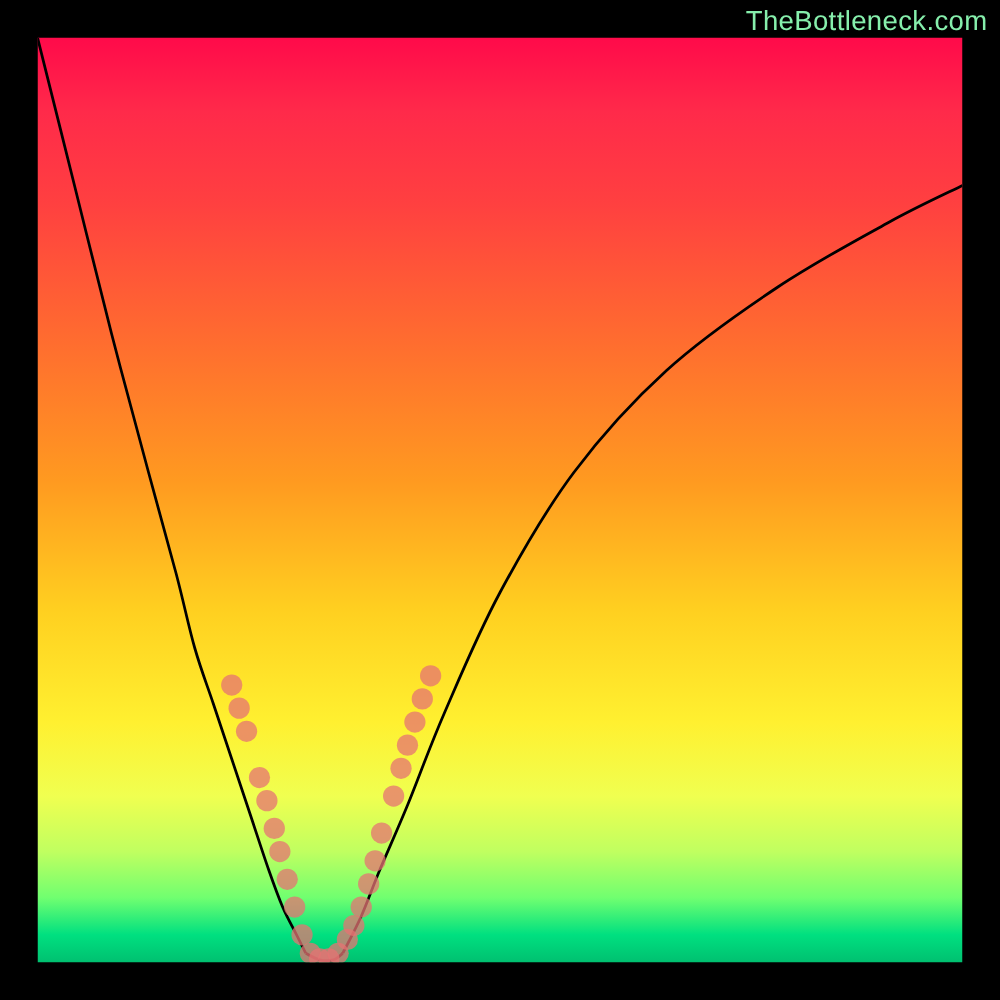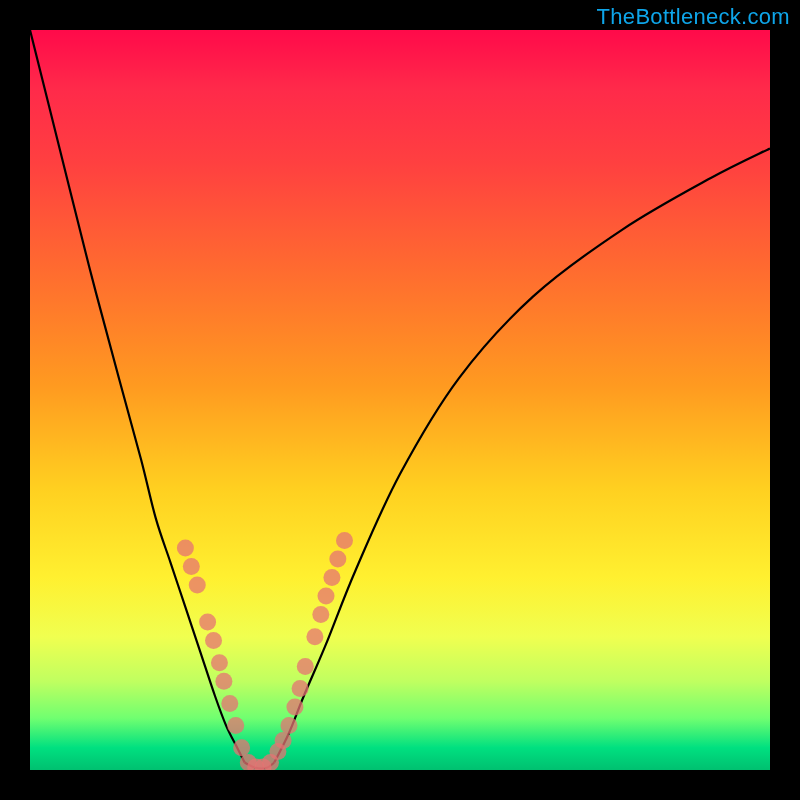--- a/index.html
+++ b/index.html
@@ -40,21 +40,21 @@
       #c0ff60 88%,
       #70ff70 93%,
       #00e080 97%,
       #00c070 100%
     );
   }
   .watermark {
     position: absolute;
     top: 4px;
     right: 10px;
-    color: #0ea5e9;
+    color: #86efac;
     font-size: 22px;
     letter-spacing: 0.3px;
     user-select: none;
   }
   svg.curves {
     position: absolute;
     inset: 0;
   }
   .curve {
     fill: none;

